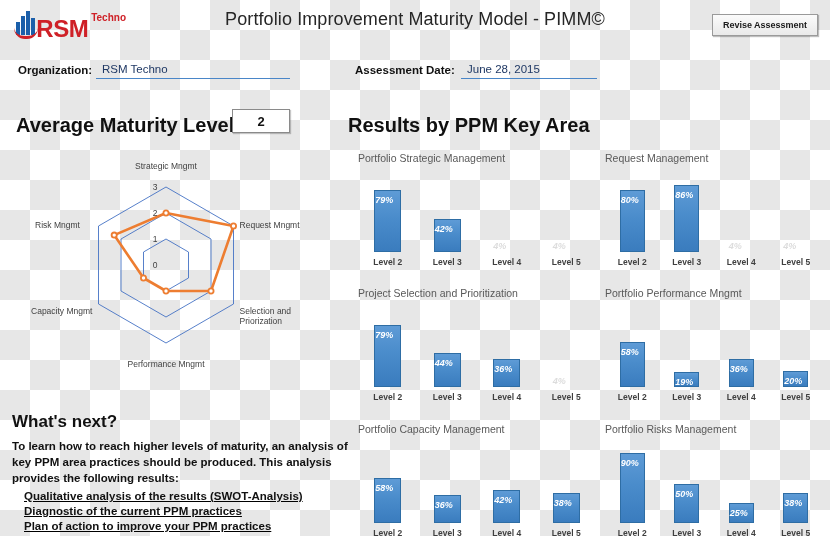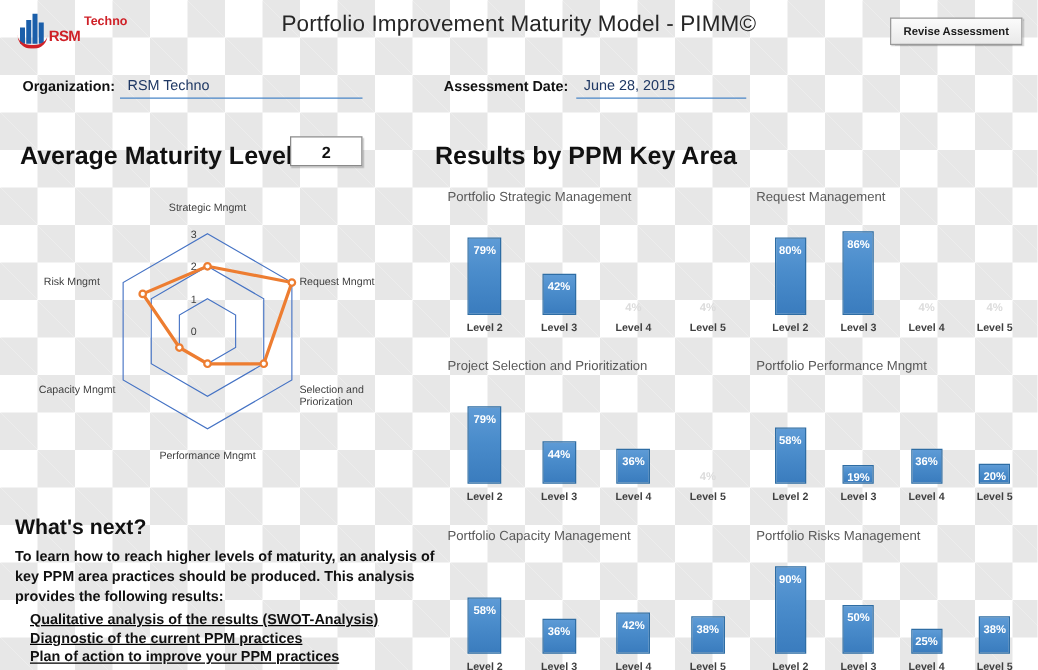--- a/index.html
+++ b/index.html
@@ -38,21 +38,21 @@
   .logo-bars i:nth-child(1) { left: 2px;  height: 13px; }
   .logo-bars i:nth-child(2) { left: 7px;  height: 19px; }
   .logo-bars i:nth-child(3) { left: 12px; height: 24px; }
   .logo-bars i:nth-child(4) { left: 17px; height: 17px; }
   .logo-swoosh {
     position: absolute; left: 0; bottom: 0px; width: 24px; height: 11px;
     border-bottom: 3px solid #cf2027;
     border-radius: 0 0 14px 14px;
   }
   .logo-rsm {
-    font-size: 12px; font-weight: bold; color: #cf2027;
+    font-size: 24px; font-weight: bold; color: #cf2027;
     letter-spacing: -0.5px; line-height: 20px;
   }
   .logo-techno {
     font-size: 10px; font-weight: bold; color: #cf2027;
     line-height: 14px; margin-left: 3px; margin-bottom: 14px;
   }
 
   .app-title {
     position: absolute; left: 0; top: 9px; width: 830px;
     text-align: center;
@@ -121,21 +121,21 @@
     display: flex; flex-direction: column; align-items: center; justify-content: flex-end;
   }
   .bar {
     width: 100%;
     background: linear-gradient(to bottom, #5e9bd6 0%, #4a8ccb 45%, #3a7cbe 100%);
     border: 0.7px solid #2e6da4;
     position: relative;
   }
   .bar-value {
     position: absolute; top: 4px; left: 0; width: 100%;
-    text-align: center; font-size: 9px; font-weight: bold; color: #ffffff;
+    font-size: 9px; font-weight: bold; color: #ffffff; font-style: italic;
   }
   .bar.empty { background: none; border: none; }
   .bar.empty .bar-value { color: #dcdcdc; top: auto; bottom: 1px; font-weight: bold; }
   .cat-label {
     position: absolute; text-align: center;
     font-size: 8.5px; font-weight: bold; color: #3f3f3f; white-space: nowrap;
   }
 
   
   .next-wrap { position: absolute; left: 12px; top: 412px; width: 340px; }

